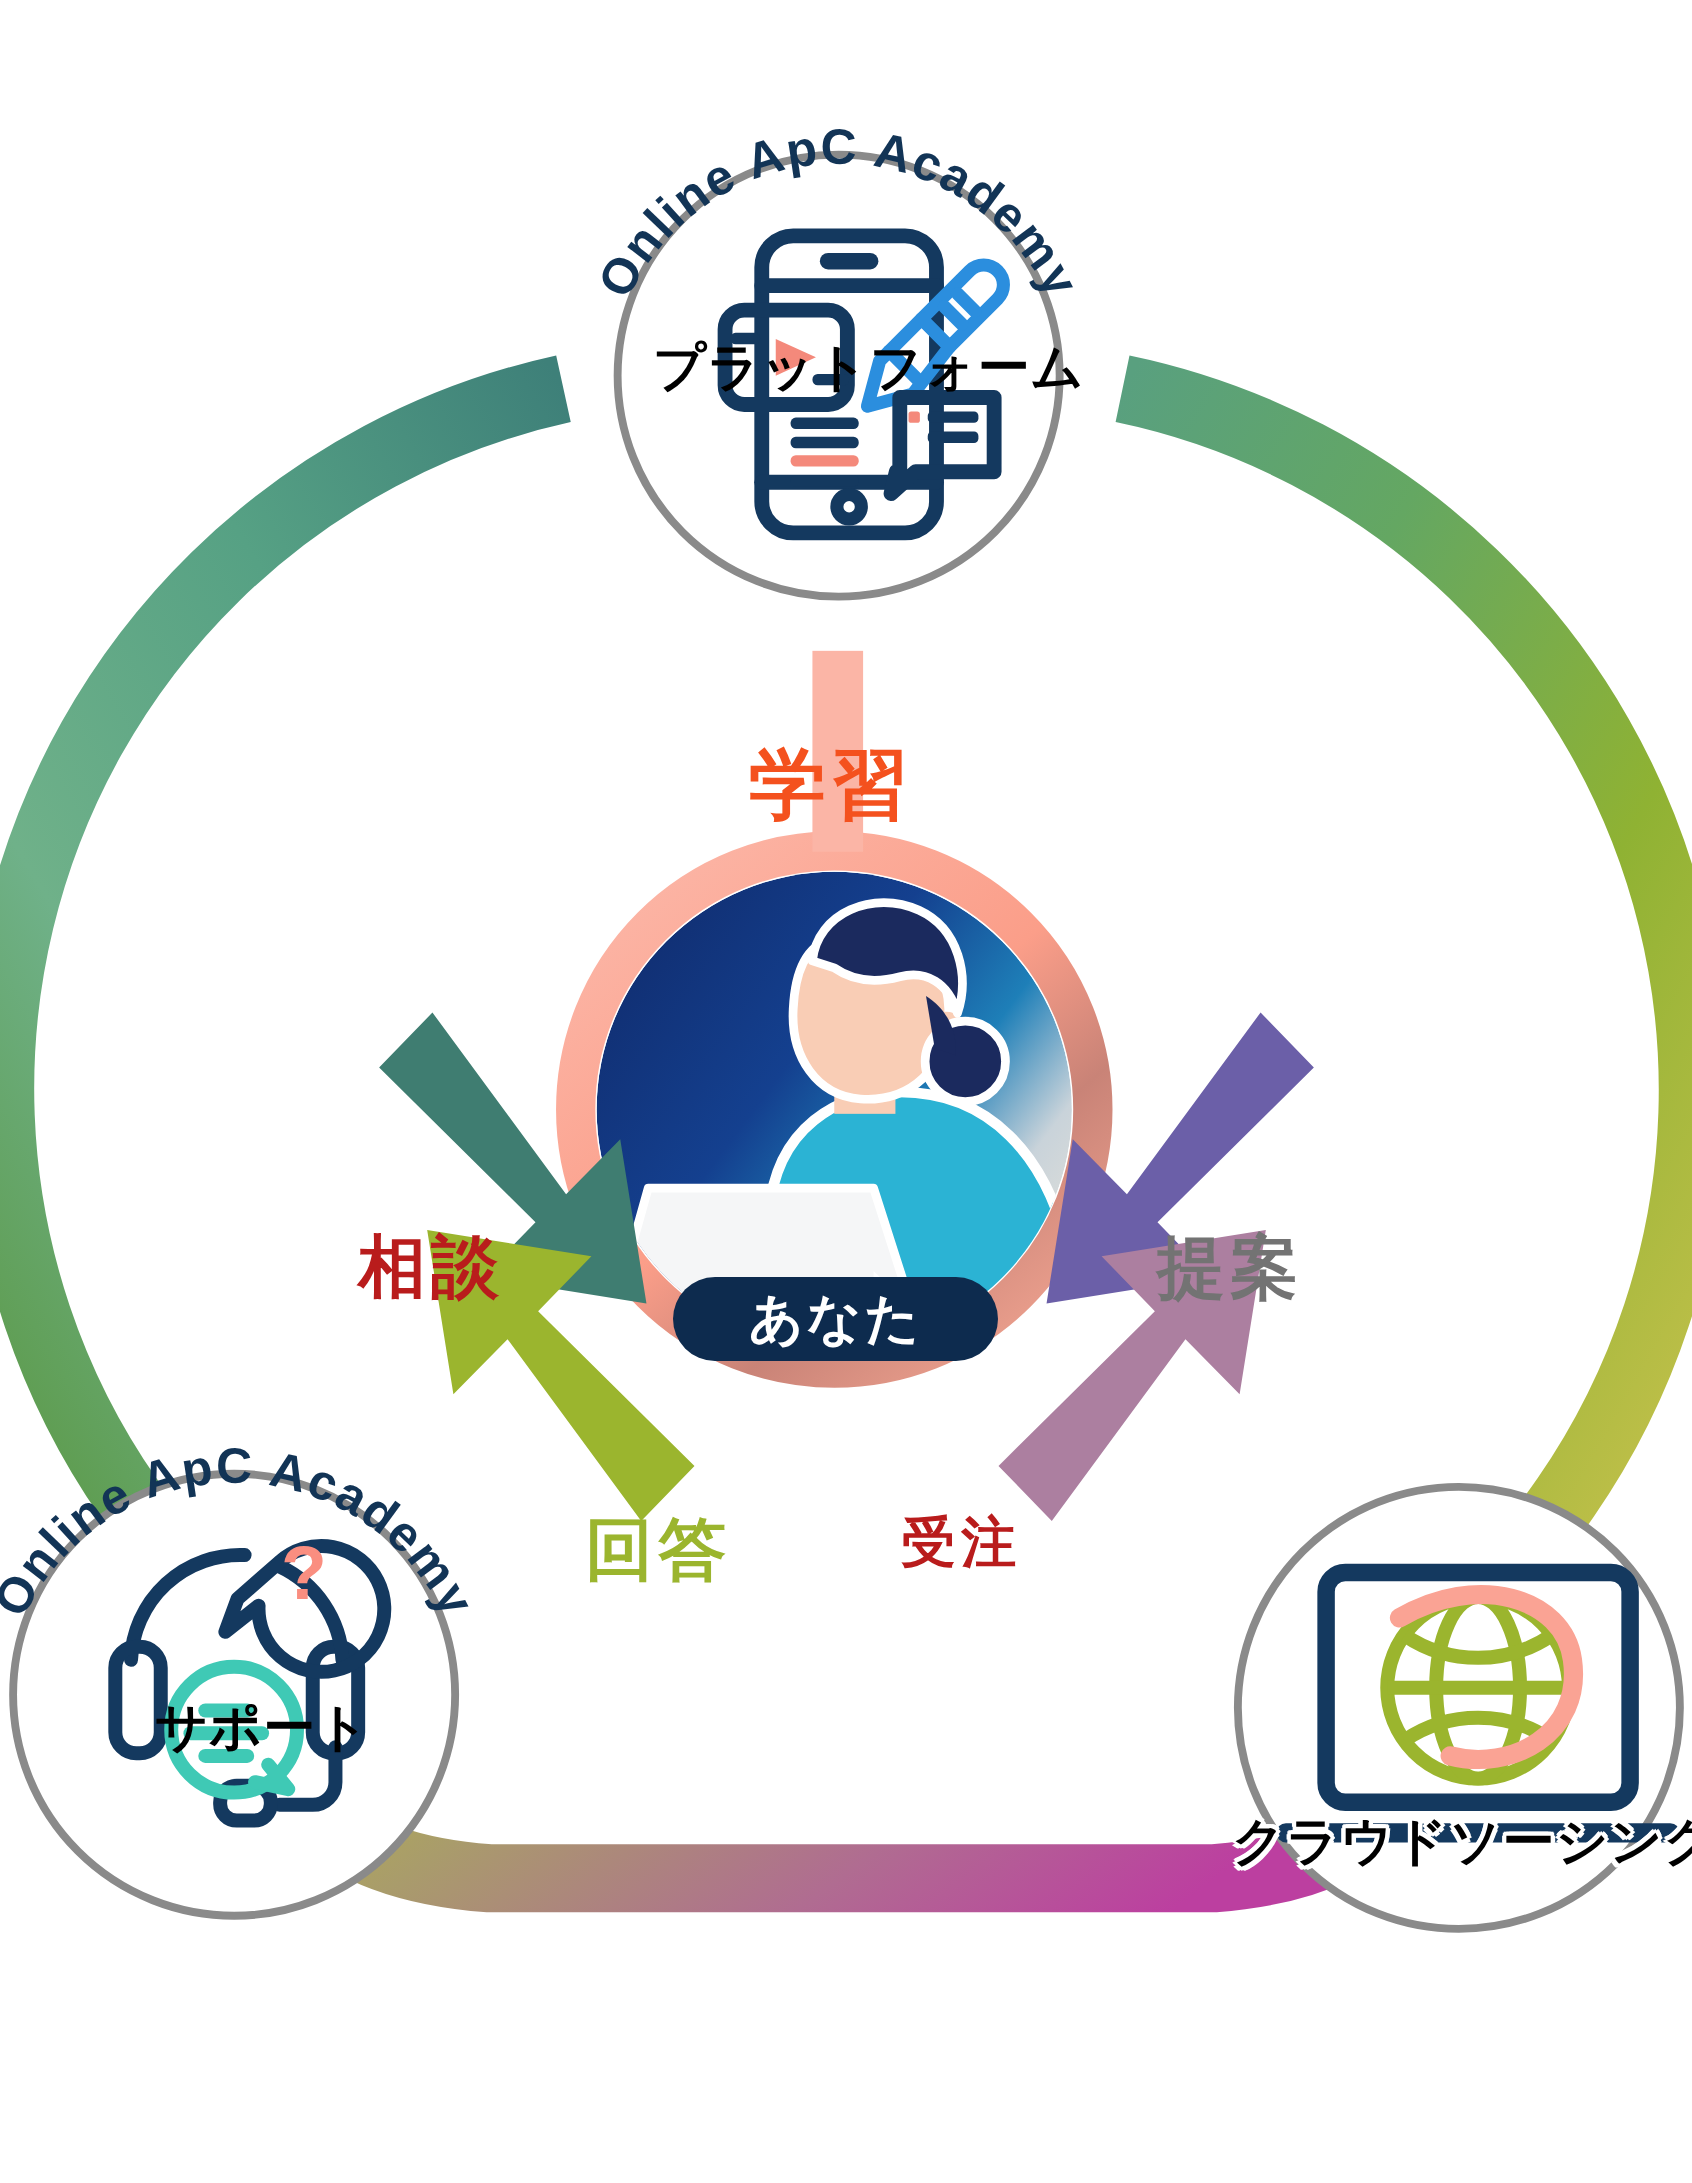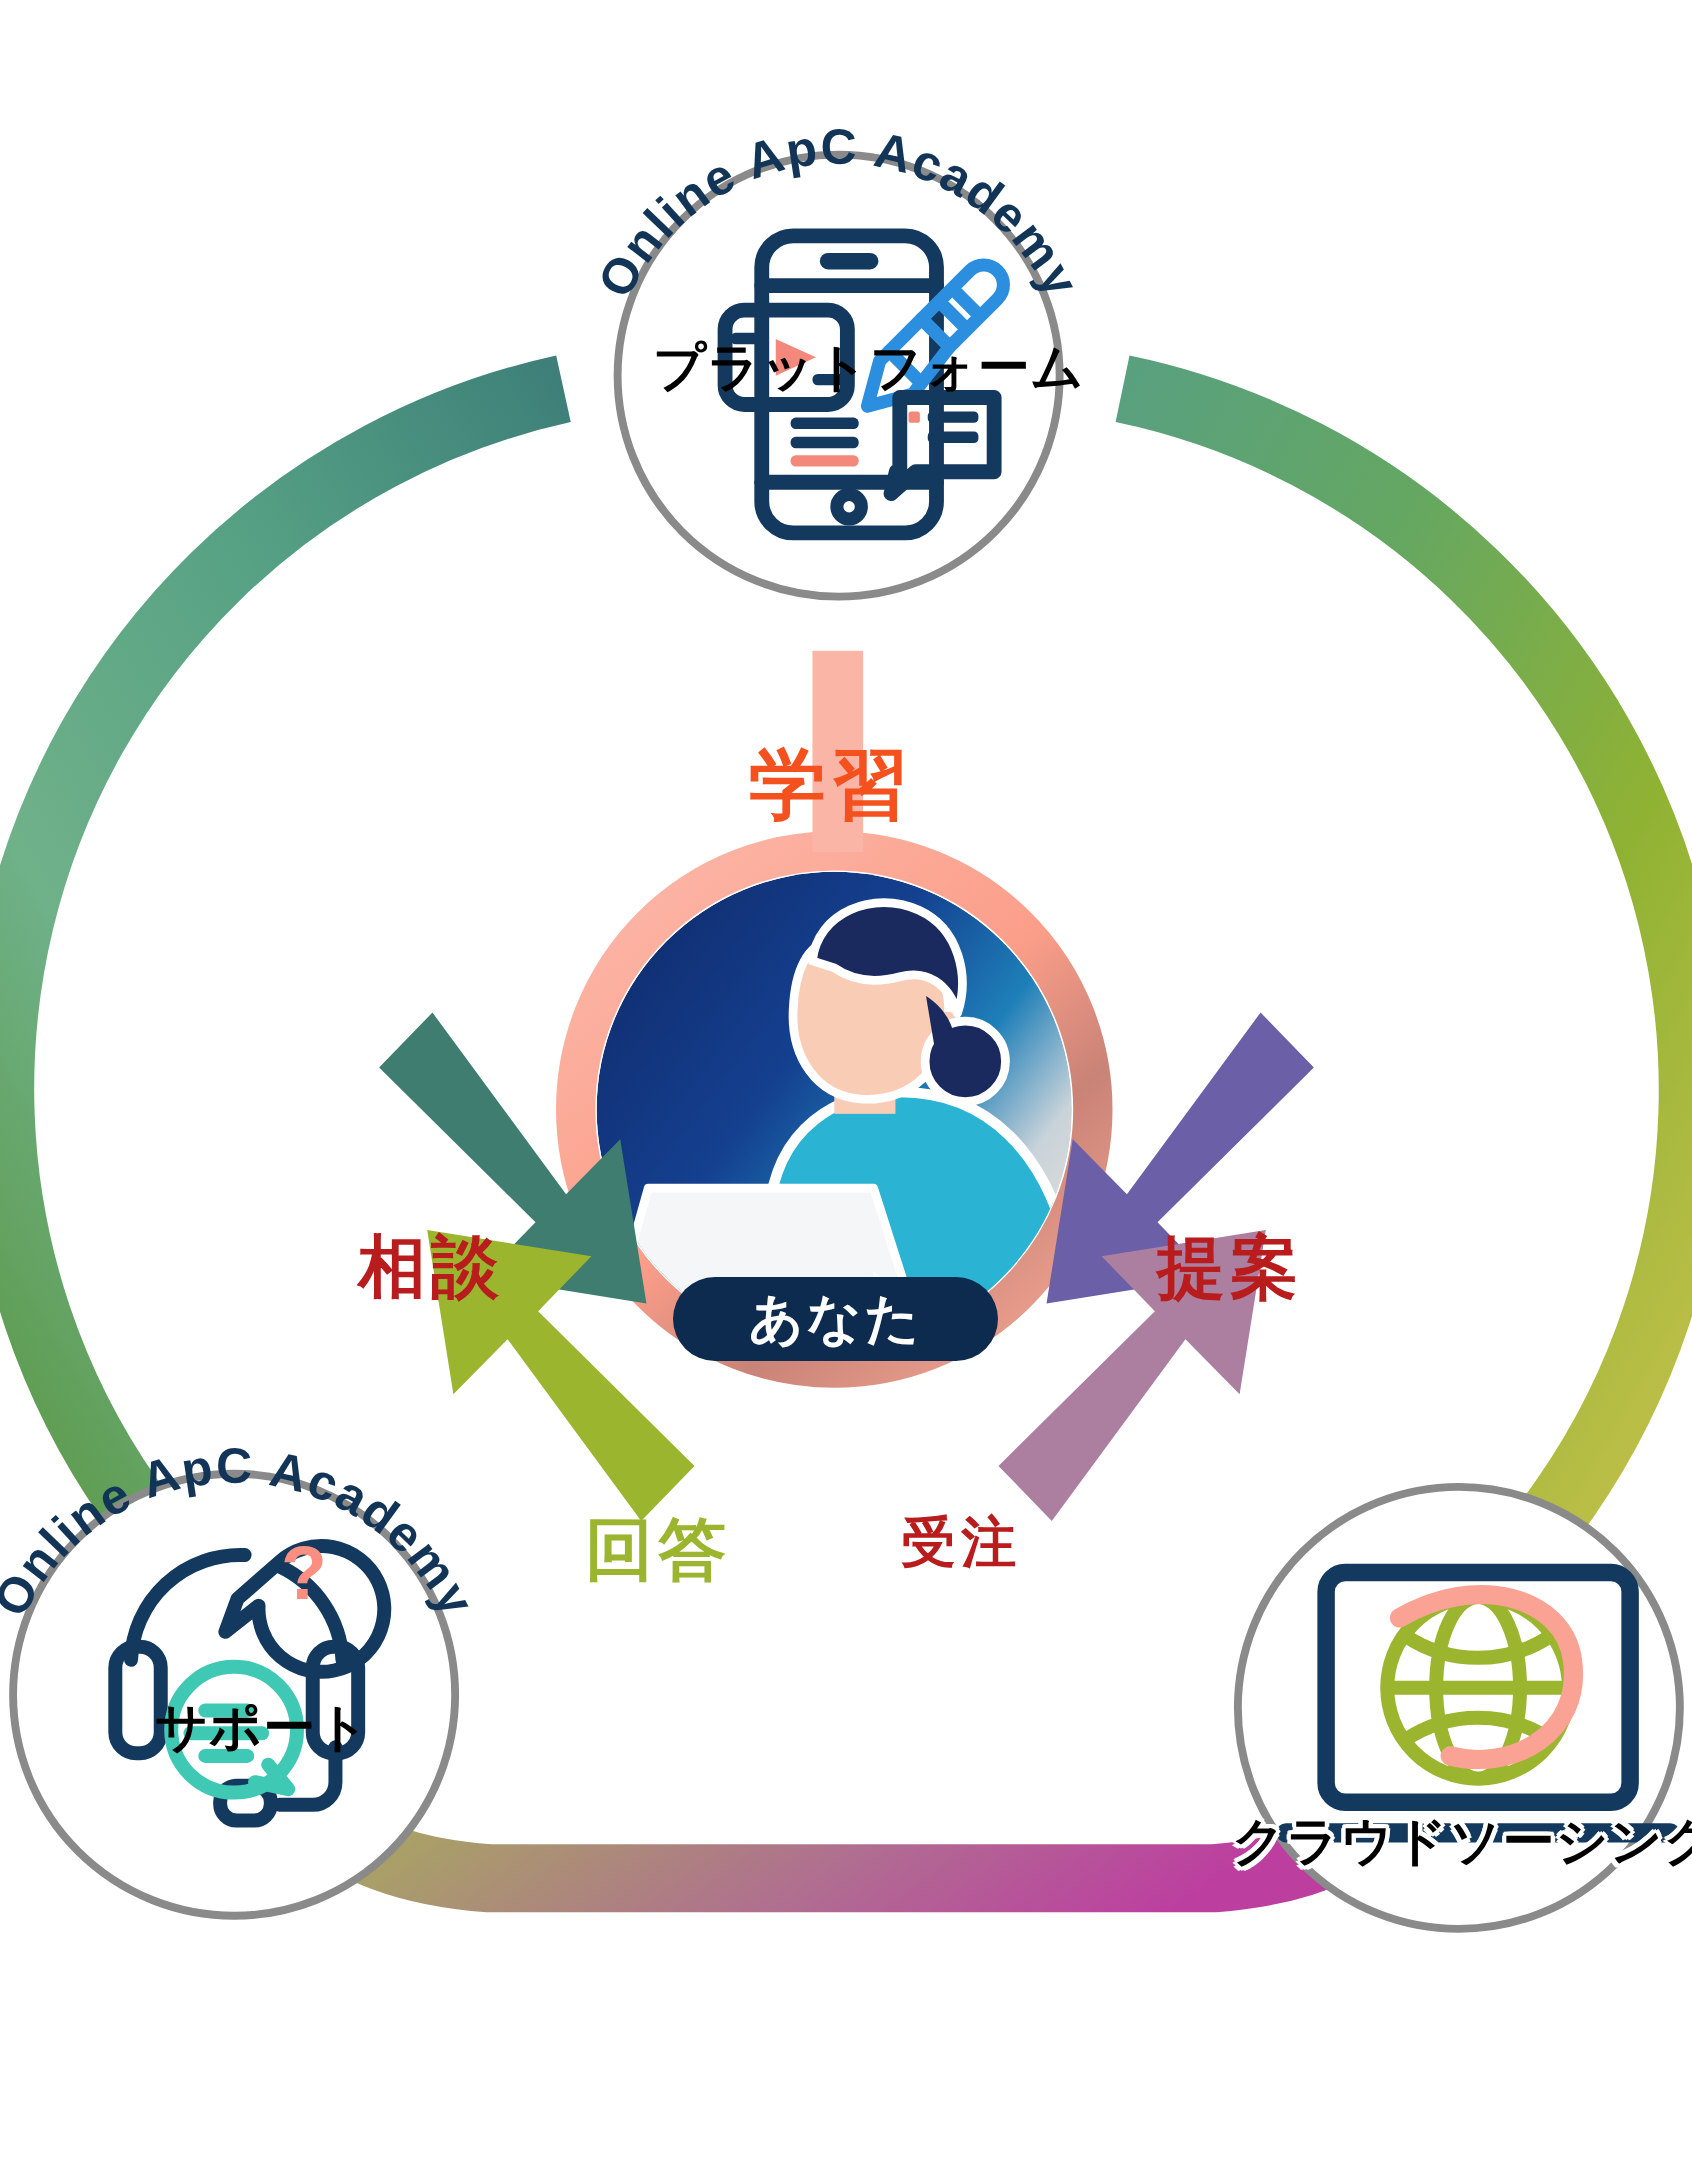--- a/index.html
+++ b/index.html
@@ -258,20 +258,20 @@
   <div class="txt nodeLabel" style="left:155px;top:1701px;">サポート</div>
 
   <div class="txt nodeLabel halo" style="left:1232px;top:1815px;">クラウドソーシング</div>
 
   <div class="txt flowLabel" style="left:749px;top:746px;color:#F4511E;font-size:77px;letter-spacing:5.2px;">学習</div>
 
   <div class="txt flowLabel" style="left:358px;top:1232px;color:#b91c1c;font-size:68px;letter-spacing:5.2px;">相談</div>
 
   <div class="txt flowLabel" style="left:585px;top:1515px;color:#9BB52E;font-size:68px;letter-spacing:5.2px;">回答</div>
 
-  <div class="txt flowLabel" style="left:1157px;top:1233px;color:#b91c1c;font-size:68px;letter-spacing:5.2px;">提案</div>
+  <div class="txt flowLabel" style="left:1157px;top:1233px;color:#737373;font-size:68px;letter-spacing:5.2px;">提案</div>
 
   <div class="txt flowLabel" style="left:901px;top:1515px;color:#b91c1c;font-size:55px;letter-spacing:5.2px;">受注</div>
 
   <div class="youBadge" style="left:673px;top:1277px;width:325px;height:84px;">あなた</div>
 
 </div>
 
 
 </body></html>

